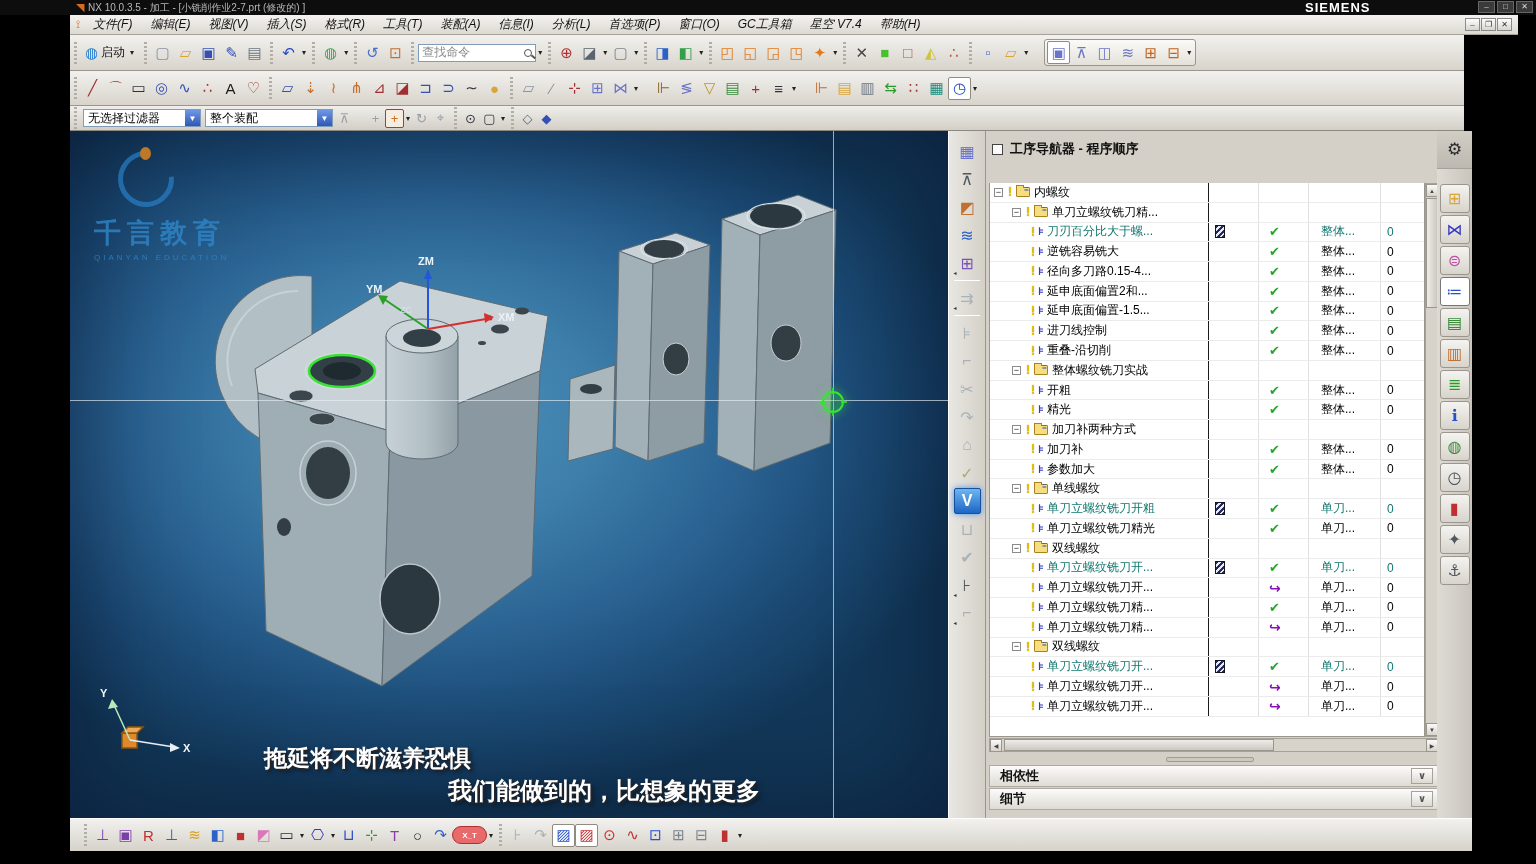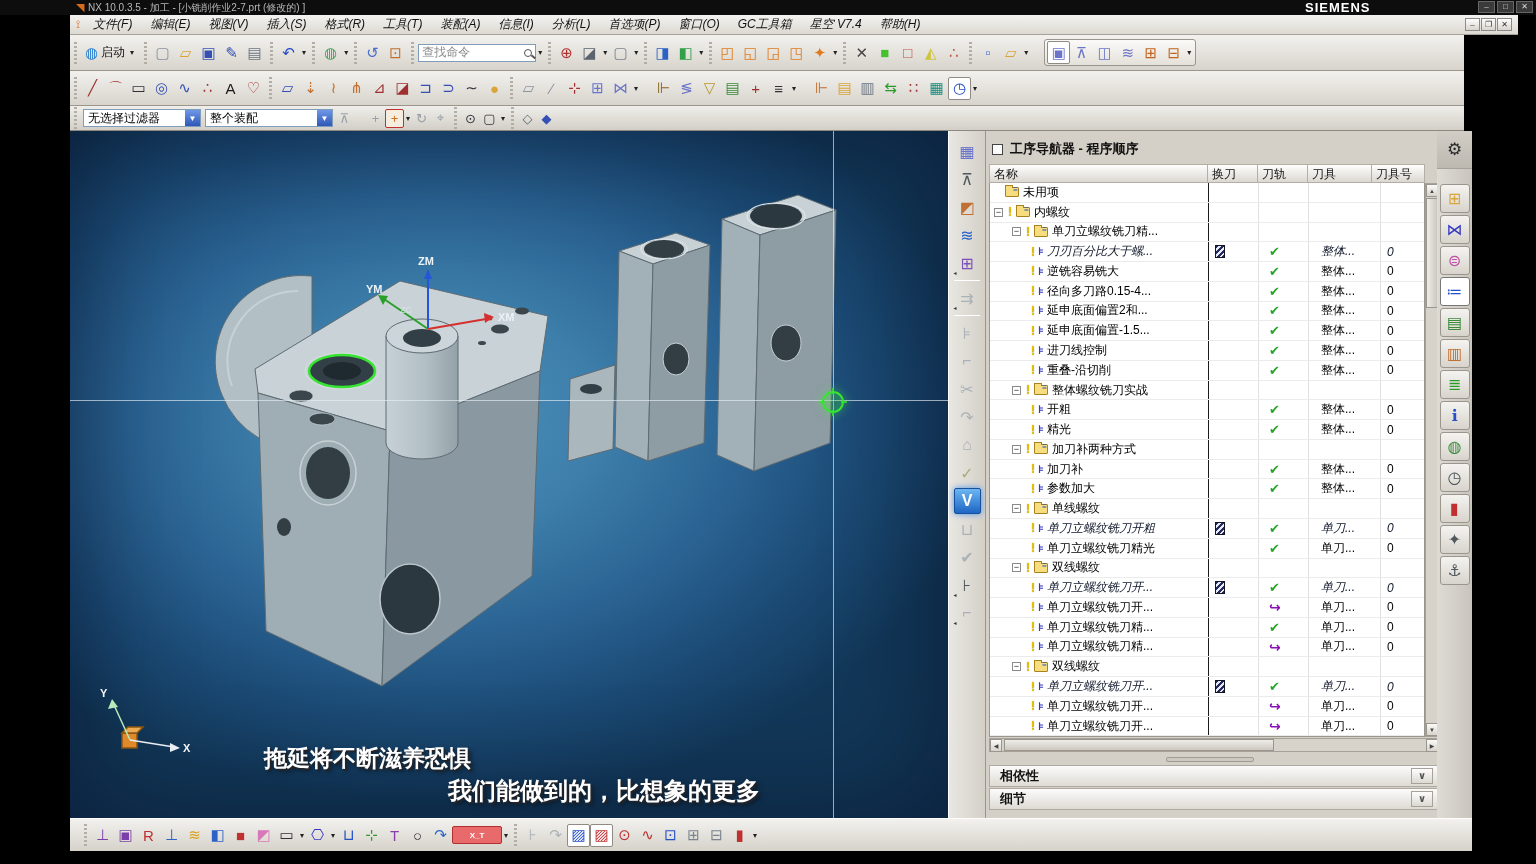--- a/index.html
+++ b/index.html
@@ -28,21 +28,21 @@
   .pressed{background:#fff;border:1px solid #8f8b83;}
   .outlined{border:1px solid #c03030;background:#f5ede0;}
   .grip{width:7px;height:22px;margin:0 2px;background:repeating-linear-gradient(180deg,#b2aea6 0 2px,rgba(0,0,0,0) 2px 4px);background-size:3px 100%;background-repeat:no-repeat;background-position:2px 0;flex:none;}
   .gap{width:12px;flex:none;}
   .caret{font-size:8px;color:#222;margin:0 2px;flex:none;}
   .start-btn{display:inline-flex;align-items:center;gap:3px;padding:1px 4px;font-size:12px;color:#111;}
   .searchbox{width:118px;height:18px;background:#fff;border:1px solid #7f9db9;display:inline-flex;align-items:center;padding:0 3px;font-size:12px;color:#8a8a8a;justify-content:space-between;flex:none;}
   .mag{width:8px;height:8px;border:1.5px solid #555;border-radius:50%;position:relative;flex:none;}
   .mag::after{content:"";position:absolute;left:6px;top:6px;width:5px;height:1.5px;background:#555;transform:rotate(40deg);}
   .frame-group{display:inline-flex;align-items:center;border:1px solid #9a968e;background:linear-gradient(#fbfaf8,#e4e1da);border-radius:3px;padding:1px 2px;margin:0 2px;}
-  .xtbox{width:50px;height:18px;background:#e86a6a;color:#fff;font-size:8px;font-weight:bold;display:inline-flex;align-items:center;justify-content:center;border:1px solid #b03030;border-radius:2px;flex:none;}
+  .xtbox{width:35px;height:18px;background:#e86a6a;color:#fff;font-size:8px;font-weight:bold;display:inline-flex;align-items:center;justify-content:center;border:1px solid #b03030;border-radius:9px;flex:none;}
   .dd{height:18px;background:#fff;border:1px solid #7f9db9;display:inline-flex;align-items:center;justify-content:space-between;padding-left:4px;margin:0 2px;color:#000;flex:none;}
   .dbtn{width:15px;height:16px;background:linear-gradient(#6f97e8,#2f57b8);color:#fff;font-size:8px;display:flex;align-items:center;justify-content:center;flex:none;}
 
   
   #viewport{left:70px;top:131px;width:878px;height:687px;background:radial-gradient(ellipse 62% 56% at 42% 42%, #4e92bd 0%, #3d7eaa 30%, #2b6494 55%, #1b4a75 78%, #123758 100%);overflow:hidden;}
   #viewport .vignette{position:absolute;inset:0;box-shadow:inset 0 0 120px rgba(0,0,20,.45);}
   .xhair-h{position:absolute;left:0;right:0;top:269px;height:1px;background:rgba(230,238,244,.65);}
   .xhair-v{position:absolute;top:0;bottom:0;left:763px;width:1px;background:rgba(230,238,244,.65);}
   #logo{position:absolute;left:24px;top:20px;width:210px;opacity:.8;}
   .swirl{width:56px;height:56px;border:5px solid rgba(40,126,196,.9);border-top-color:transparent;border-radius:50%;transform:rotate(40deg);margin-left:24px;}
@@ -77,21 +77,21 @@
   .c-num{width:50px;padding-left:6px;height:100%;display:flex;align-items:center;flex:none;}
   .exp{width:9px;height:9px;border:1px solid #8a8a8a;background:#fff;font-size:9px;line-height:7px;text-align:center;margin:0 4px 0 0;color:#222;flex:none;}
   .bulb{color:#edc900;font-weight:bold;text-shadow:0 0 1px #7d6400;margin:0 3px 0 1px;font-size:12px;flex:none;}
   .fold{width:14px;height:10px;background:#f7dd7d;border:1px solid #a8821c;border-radius:1px;position:relative;margin:0 4px 0 1px;flex:none;}
   .fold::before{content:"";position:absolute;top:-3px;left:-1px;width:6px;height:2px;background:#f7dd7d;border:1px solid #a8821c;border-bottom:none;}
   .fold::after{content:"≡";position:absolute;right:0px;top:-3px;font-size:8px;color:#2450c8;}
   .opi{color:#3438c0;font-size:11px;margin:0 3px 0 0;font-weight:bold;flex:none;}
   .tci{width:10px;height:13px;border:1px solid #15151f;background:repeating-linear-gradient(135deg,#232b5e 0 2px,#e9e9f4 2px 4px);flex:none;}
   .chk{color:#27a52c;font-weight:bold;font-size:13px;}
   .rep{color:#8a10b8;font-weight:bold;font-size:14px;}
-  .hl{color:#0f172a;font-style:italic;}
+  .hl{color:#0f766e;}
   #nav-vscroll{position:absolute;left:439px;top:52px;width:14px;height:554px;background:#d7d3cb;border:1px solid #a6a29a;}
   .sbtn{width:12px;height:13px;background:linear-gradient(#fbfaf8,#d8d4cc);border:1px solid #9a968e;font-size:6px;line-height:12px;text-align:center;color:#444;}
   #vthumb{position:absolute;left:0px;top:14px;width:12px;height:110px;background:linear-gradient(90deg,#efede9,#ccc8c0);border:1px solid #9a968e;}
   #nav-hscroll{position:absolute;left:3px;top:607px;width:450px;height:14px;background:#d7d3cb;border:1px solid #a6a29a;display:flex;align-items:center;justify-content:space-between;}
   #hthumb{position:absolute;left:14px;top:0px;width:270px;height:12px;background:linear-gradient(#efede9,#ccc8c0);border:1px solid #9a968e;}
   #splitter{position:absolute;left:180px;top:626px;width:88px;height:5px;background:#cdc9c1;border:1px solid #a09c94;border-radius:2px;}
   .drawer{position:absolute;left:3px;width:449px;height:22px;background:linear-gradient(#fcfbfa,#dedbd4);border:1px solid #aeaaa2;display:flex;align-items:center;justify-content:space-between;padding:0 4px 0 10px;font-size:13px;font-weight:bold;color:#111;}
   .chev{width:22px;height:16px;border:1px solid #a6a29a;background:linear-gradient(#fdfdfc,#dcd9d2);font-size:10px;line-height:14px;text-align:center;color:#555;}
 
   
@@ -436,20 +436,28 @@
         </span>
         <span class="icon small">
           <span style="color: rgb(52, 80, 180);">◆</span>
         </span>
       </span>
   </div>
 
   <div class="abs" id="viewport">
     <div class="vignette"></div>
 
+    <div id="logo">
+      <div style="position:relative;width:80px;">
+        <div class="swirl"></div>
+        <div class="swirl-dot"></div>
+      </div>
+      <div class="logo-cn">千言教育</div>
+      <div class="logo-en">QIANYAN EDUCATION</div>
+    </div>
 
     <svg class="abs" style="left:0;top:0;" width="878" height="687" viewBox="0 0 878 687">
       <defs>
         <linearGradient id="cyl" x1="0" y1="0" x2="1" y2="0">
           <stop offset="0" stop-color="#c6d1d6"></stop>
             <stop offset="0.55" stop-color="#b2bfc5"></stop>
             <stop offset="1" stop-color="#93a1a8"></stop>
         </linearGradient>
       </defs>
 
@@ -596,38 +604,21 @@
         <span style="color: rgb(170, 178, 184);">⌐</span>
         <span class="fly">◂</span>
       </div>
     </div>
 
   <div class="abs" id="navigator">
     <div id="nav-title">
       <span class="tbox"></span>
       <span>工序导航器 - 程序顺序</span>
     </div>
-    <div id="nav-header">
-        <div class="hcell" style="width: 219px;">名称</div>
-        <div class="hcell" style="width: 50px;">换刀</div>
-        <div class="hcell" style="width: 50px;">刀轨</div>
-        <div class="hcell" style="width: 64px;">刀具</div>
-        <div class="hcell" style="width: 53px;">刀具号</div>
-      </div>
     <div id="nav-tree">
-        <div class="trow">
-          <div class="c-name" style="padding-left: 14px;">
-            <span class="fold"></span>
-            <span>未用项</span>
-          </div>
-          <div class="c-tc"></div>
-          <div class="c-path"></div>
-          <div class="c-tool"></div>
-          <div class="c-num"></div>
-        </div>
         <div class="trow">
           <div class="c-name" style="padding-left: 4px;">
             <span class="exp">−</span>
             <span class="bulb">!</span>
             <span class="fold"></span>
             <span>内螺纹</span>
           </div>
           <div class="c-tc"></div>
           <div class="c-path"></div>
           <div class="c-tool"></div>

